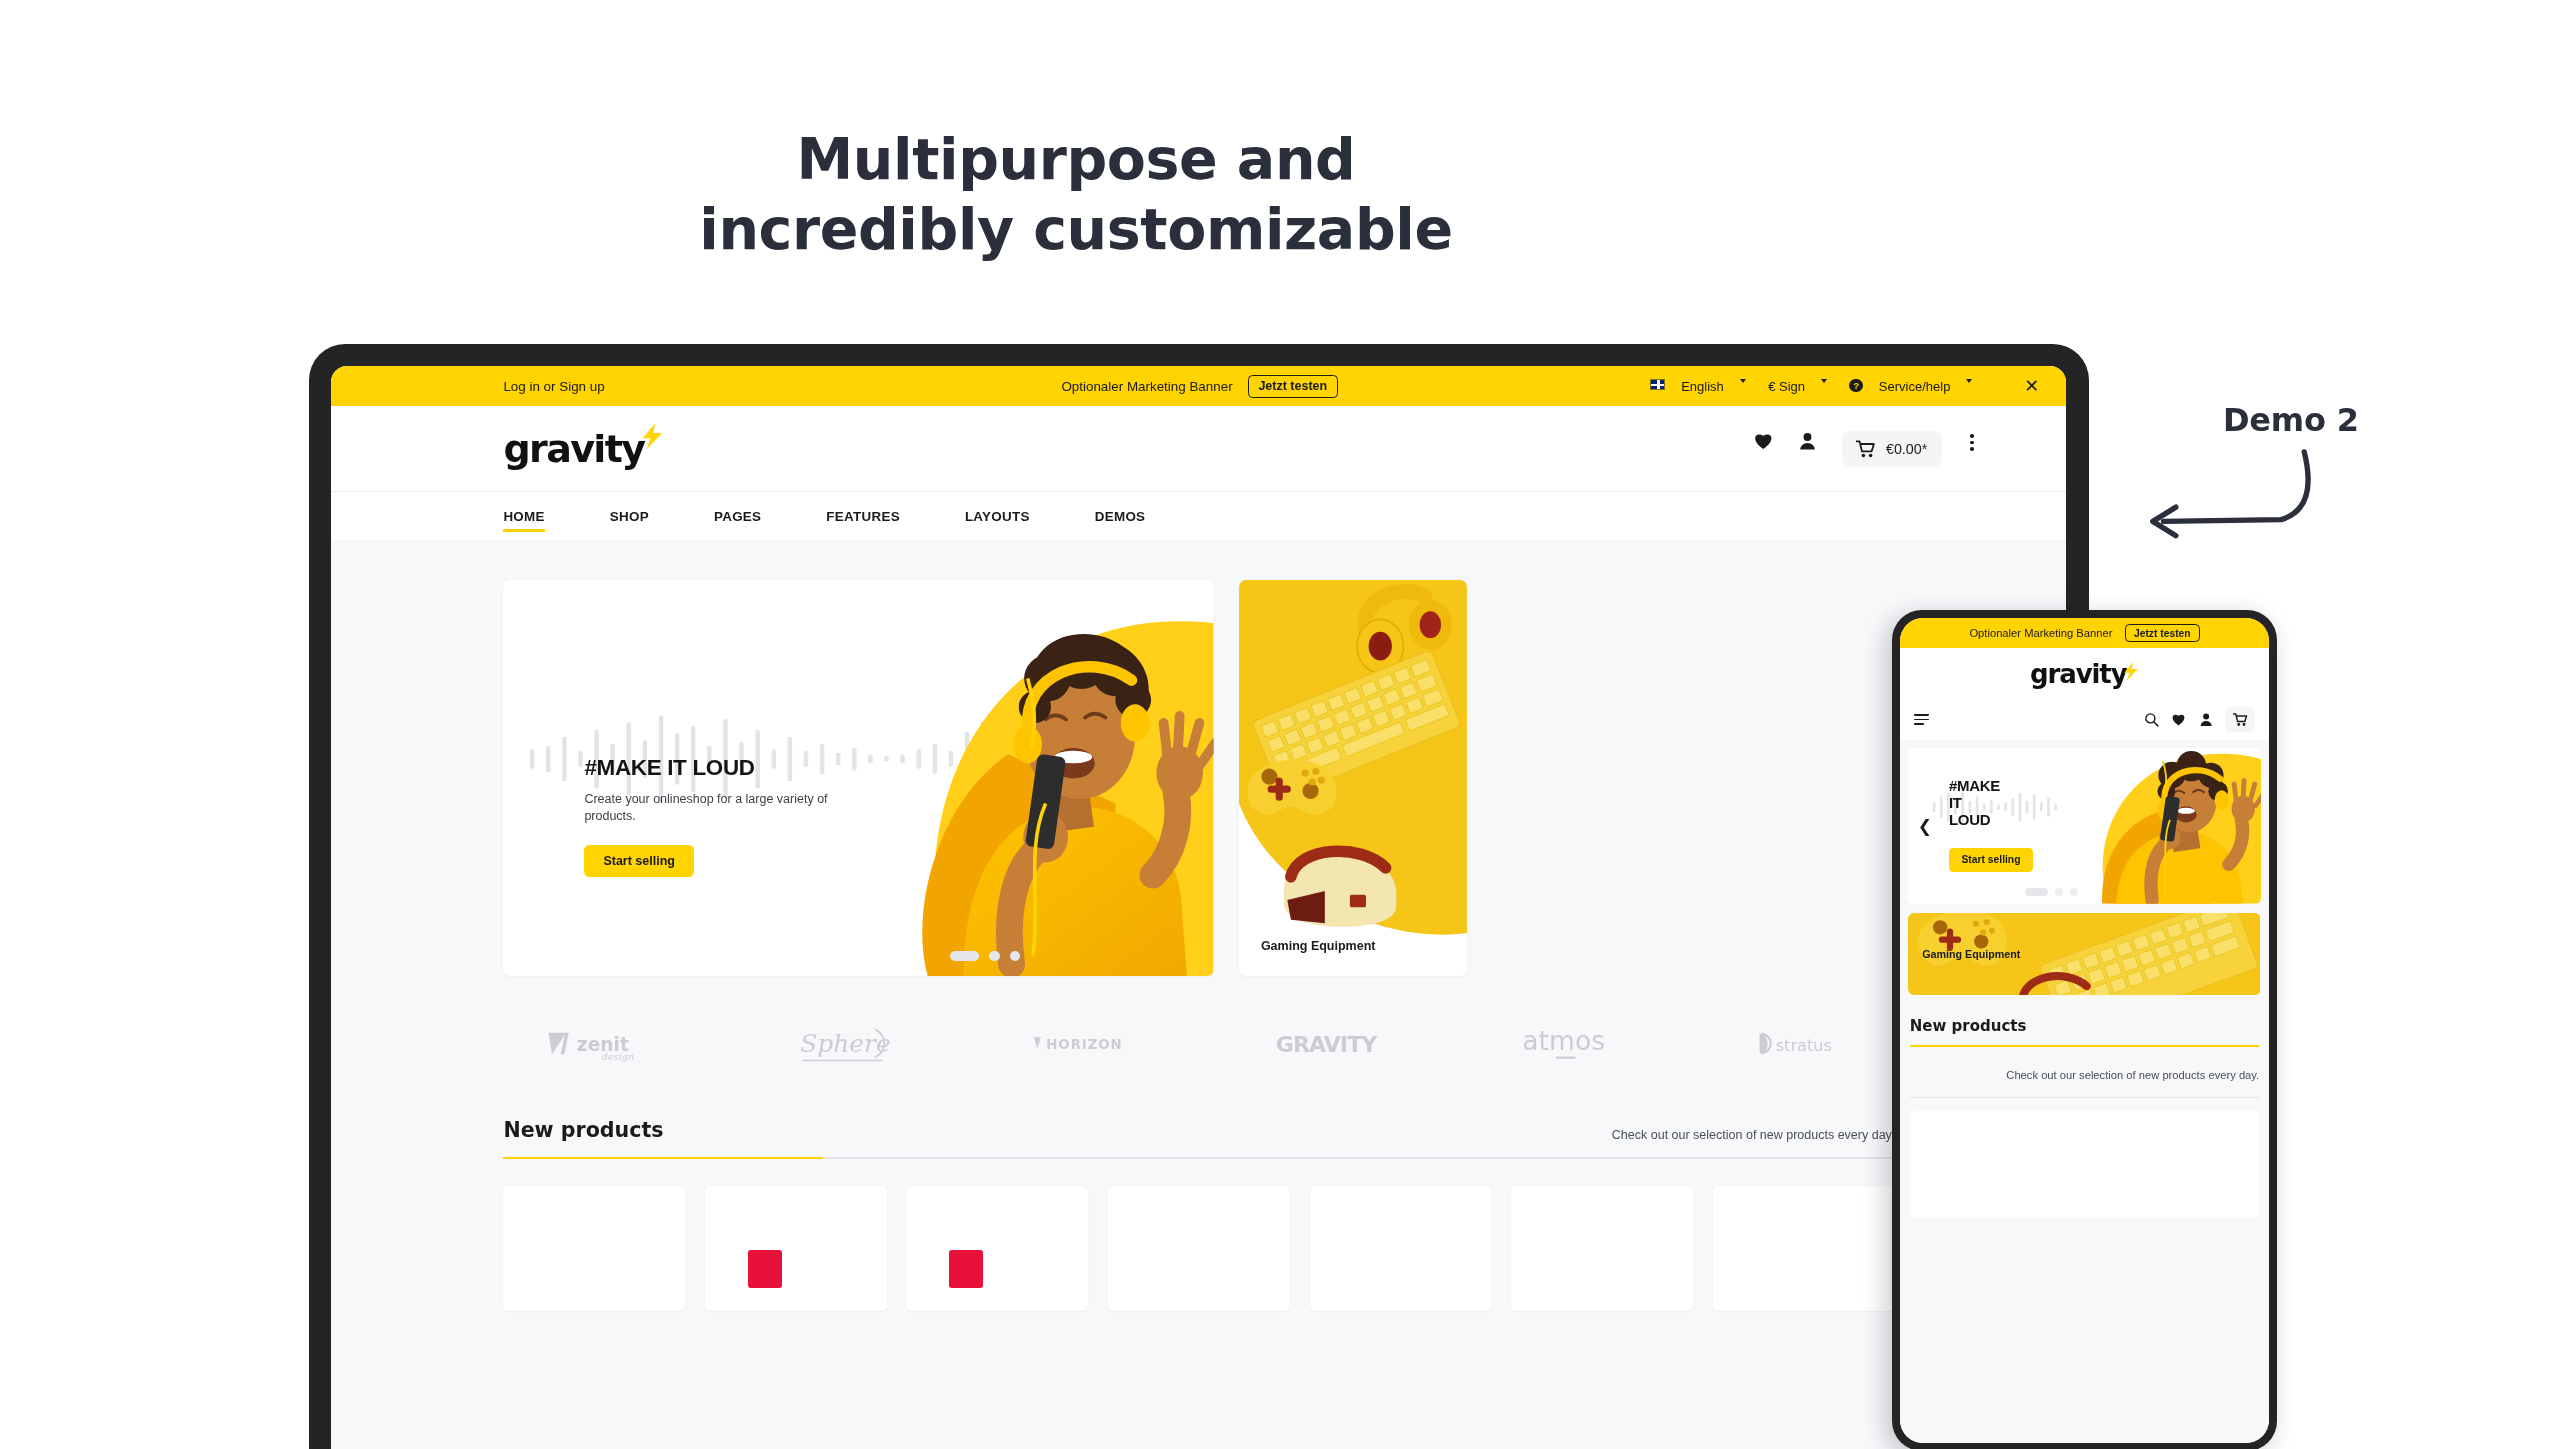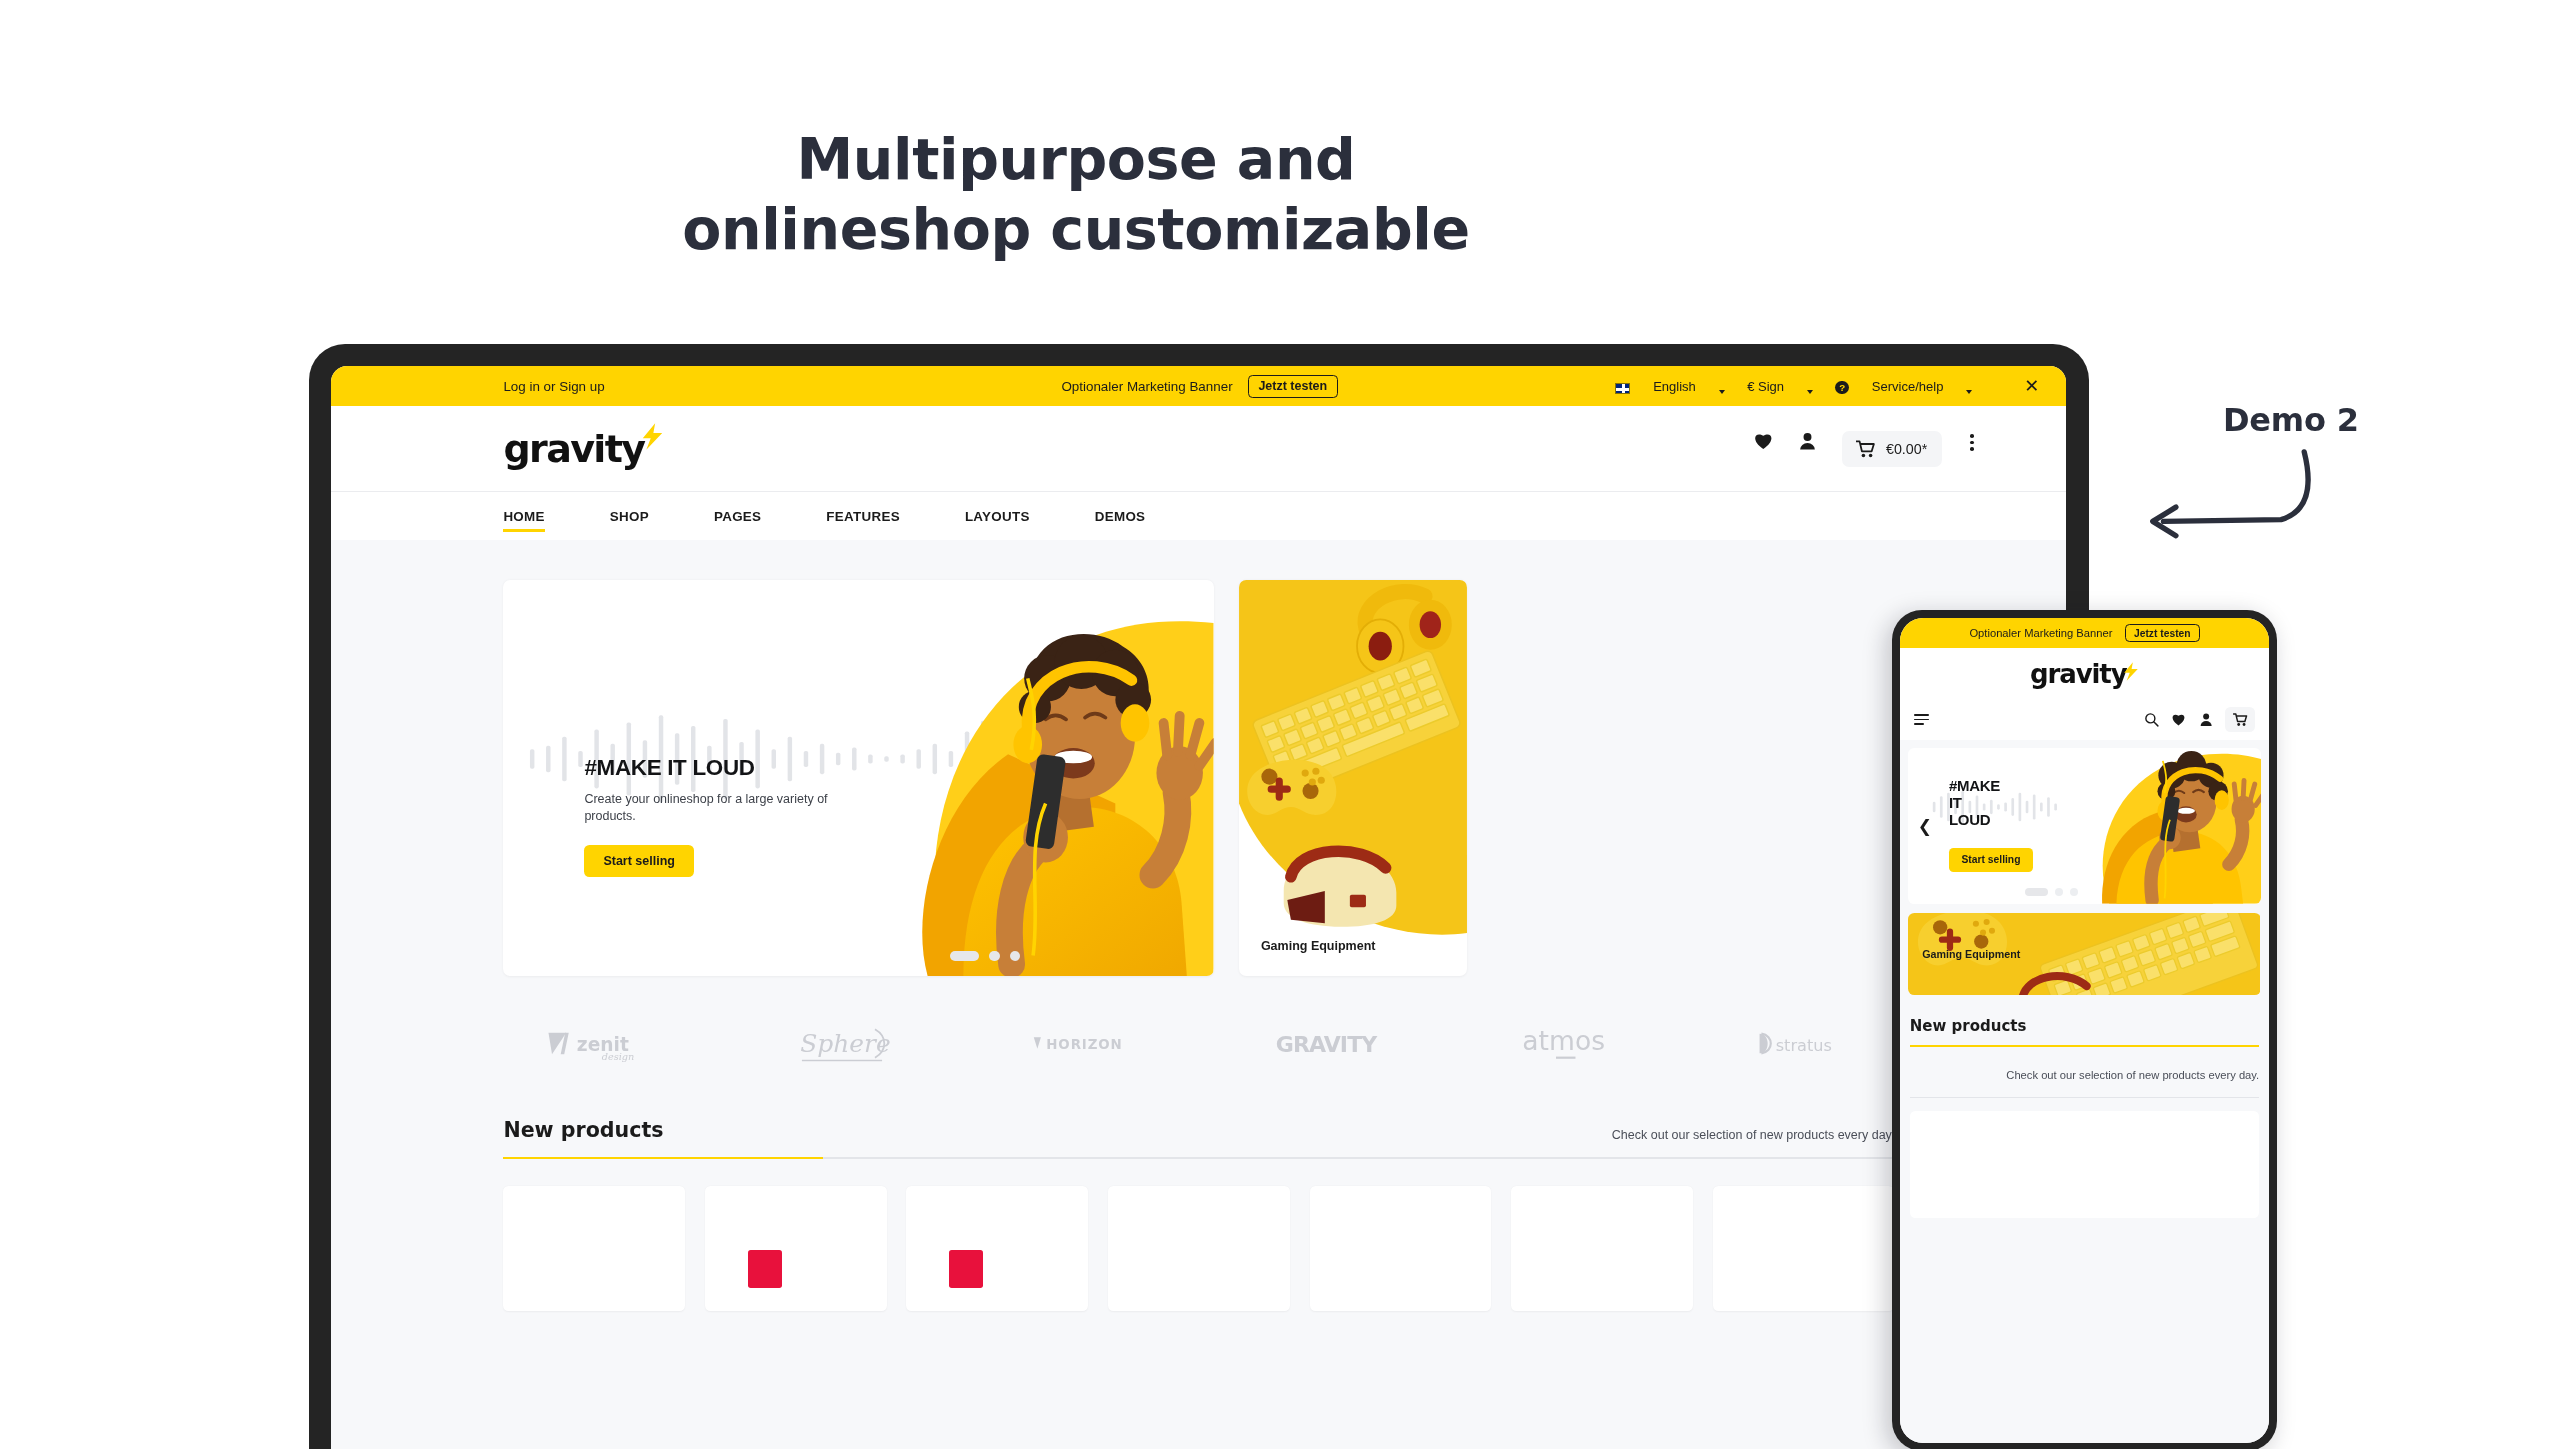--- a/index.html
+++ b/index.html
@@ -59,21 +59,21 @@
   }
   .topbar .tb-left { position:absolute; left:172px; }
   .topbar .tb-center { position:absolute; left:730px; display:flex; align-items:center; gap:15px; }
   .tb-cta {
     border:1.3px solid #1b1b1b; border-radius:4.5px;
     padding:3.6px 9.8px; font-weight:bold; font-size:12.5px;
     background:transparent; cursor:pointer; color:#1b1b1b;
     font-family:"Liberation Sans", sans-serif;
   }
   .topbar .tb-right { position:absolute; right:94px; display:flex; align-items:center; gap:22.4px; font-size:13px; }
-  .tb-item { display:flex; align-items:flex-end; gap:23px; cursor:pointer; }
+  .tb-item { display:flex; align-items:flex-start; gap:16px; cursor:pointer; }
   .flag { width:15px; height:10.7px; display:inline-block; position:relative; background:#00247d; border:0.4px solid #8a7400; }
   .flag::before { content:""; position:absolute; left:0; right:0; top:3.8px; height:2.7px; background:#fff; }
   .flag::after { content:""; position:absolute; top:0; bottom:0; left:6px; width:2.7px; background:#fff; }
   .caret { width:0;height:0;border-left:3.6px solid transparent;border-right:3.6px solid transparent;border-top:4.5px solid #1b1b1b; display:inline-block; }
   .help-dot { width:13.4px;height:13.4px;border-radius:50%;background:#1b1b1b;color:#ffd400;font-size:9.8px;font-weight:bold;display:flex;align-items:center;justify-content:center; }
   .tb-close { position:absolute; right:27px; font-size:18px; color:#1b1b1b; cursor:pointer; line-height:1; font-weight:300;}
 
   
   .header { height:85px; background:#fff; display:flex; align-items:center; position:relative; }
   .logo { position:absolute; left:172px; top:50%; transform:translateY(-50%); display:flex; align-items:flex-start; }
@@ -188,21 +188,21 @@
   .ph-sep { margin-top:14.3px; height:0.9px; background:#e3e5e9; }
   .ph-card { margin-top:12.5px; height:107px; background:#fff; border-radius:5.4px; }
 
   svg { display:block; }
 </style>
 </head>
 <body>
 
 <div class="headline">
   <span class="l1">Multipurpose and</span>
-  <span class="l2">onlineshop customizable</span>
+  <span class="l2">incredibly customizable</span>
 </div>
 
 <div class="demo-label">Demo 2</div>
 <svg class="demo-arrow" viewBox="0 0 260 110">
   <path d="M206 10 C214 42 214 76 180 86 L48 88" fill="none" stroke="#2b2f3c" stroke-width="6" stroke-linecap="round"></path>
   <path d="M62 72 L36 88 L62 104" fill="none" stroke="#2b2f3c" stroke-width="6" stroke-linecap="round" stroke-linejoin="round"></path>
 </svg>
 
 <div class="device">
 <div class="screen">

